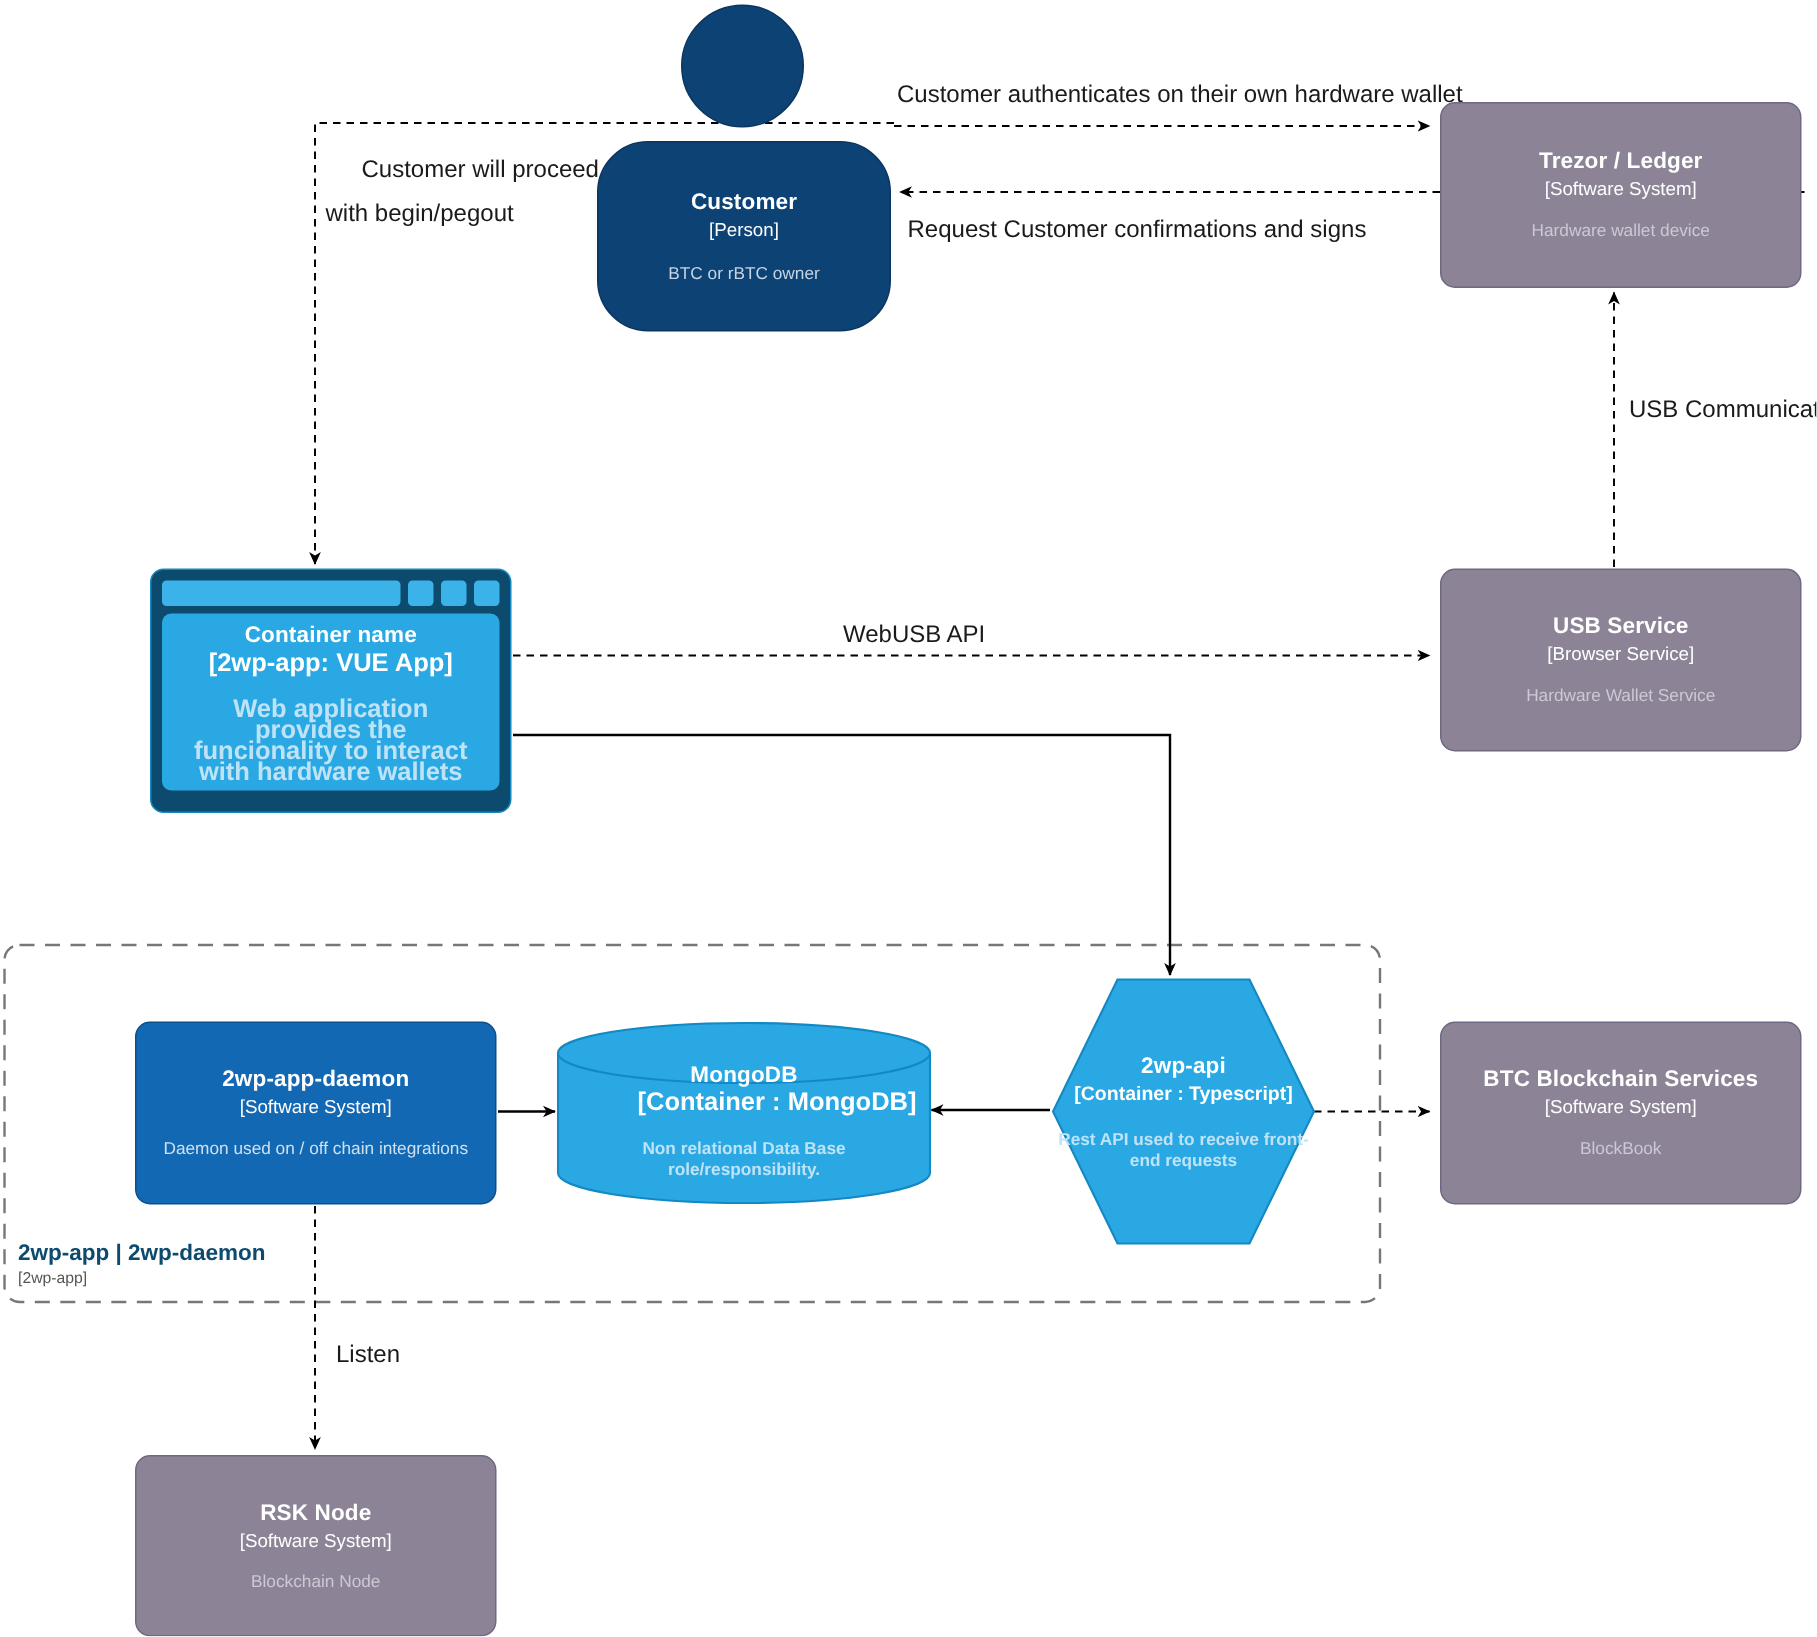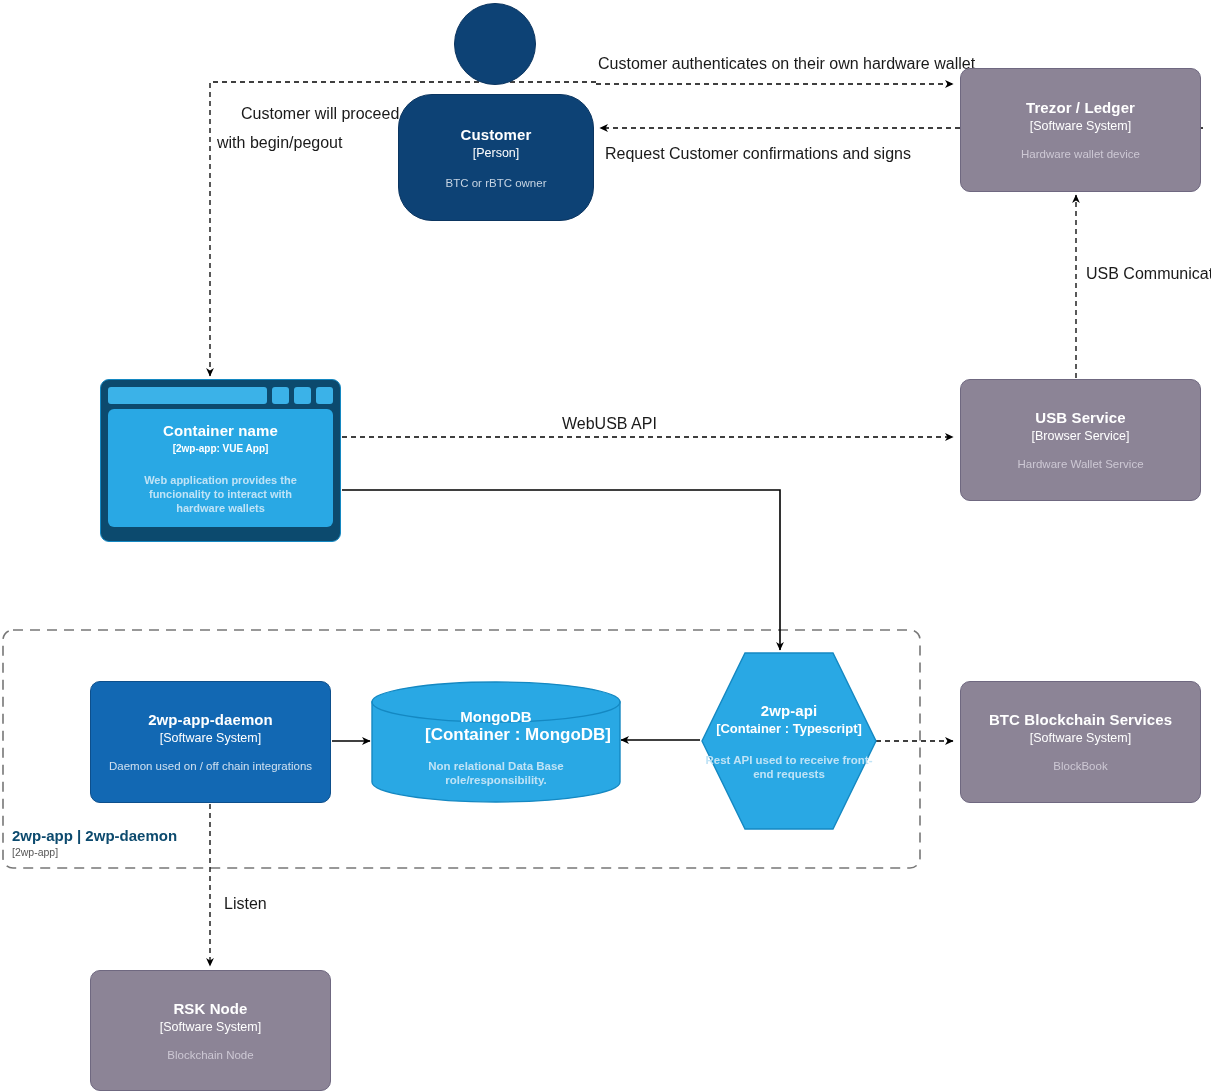--- a/index.html
+++ b/index.html
@@ -117,23 +117,23 @@
   }
   .browser-body{
     background:#29a8e4;
     border-radius:6px;
     height:calc(100% - 29px);
     display:flex;flex-direction:column;
     align-items:center;justify-content:center;
     text-align:center;
   }
   .browser-body .n-title,.browser-body .n-tech{font-weight:bold;}
-  .browser-body .n-tech{font-size:10px;}
+  .browser-body .n-tech{font-size:17px;}
   .browser-body .n-desc{
-    color:#bfe3f6;font-weight:bold;font-size:11px;
+    color:#bfe3f6;font-weight:bold;font-size:17px;
     margin-top:16px;padding:0 20px;line-height:14px;
   }
   
   .cyl{position:absolute;}
   .cyl-svg{position:absolute;left:0;top:0;}
   .cyl-text{
     position:absolute;left:0;top:0;width:100%;height:100%;
     display:flex;flex-direction:column;
     align-items:center;justify-content:center;
     text-align:center;padding-top:10px;box-sizing:border-box;

